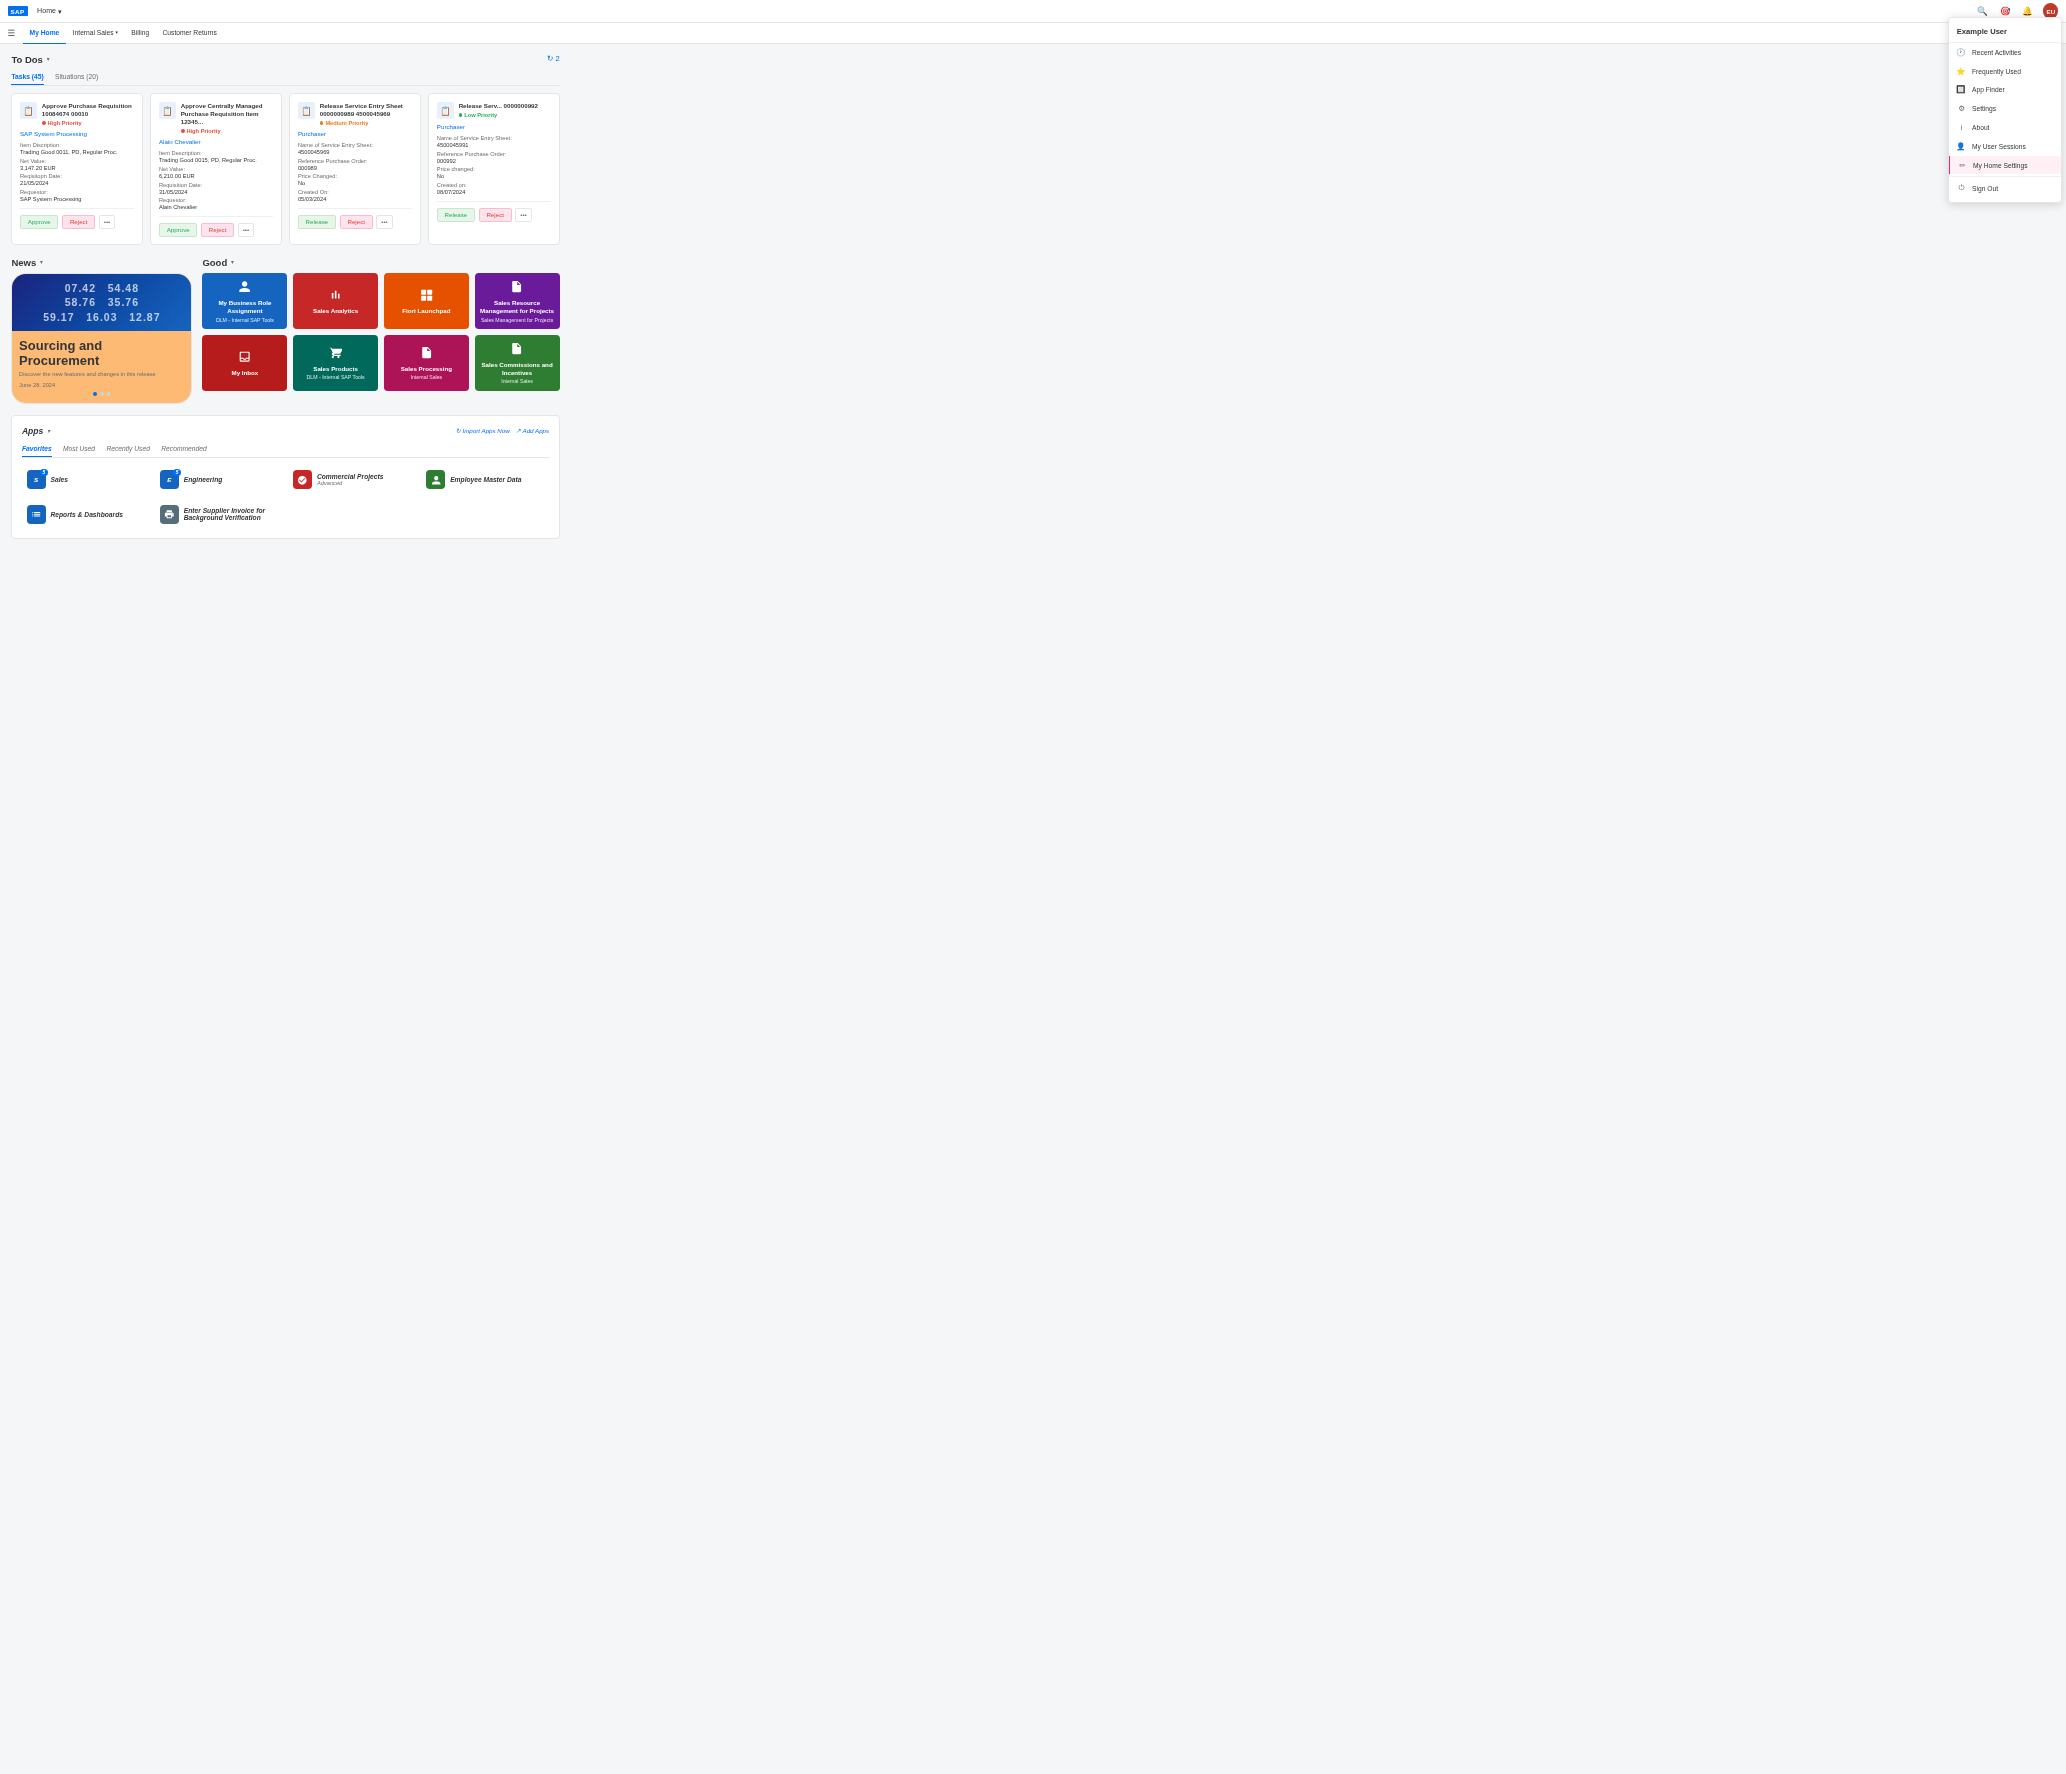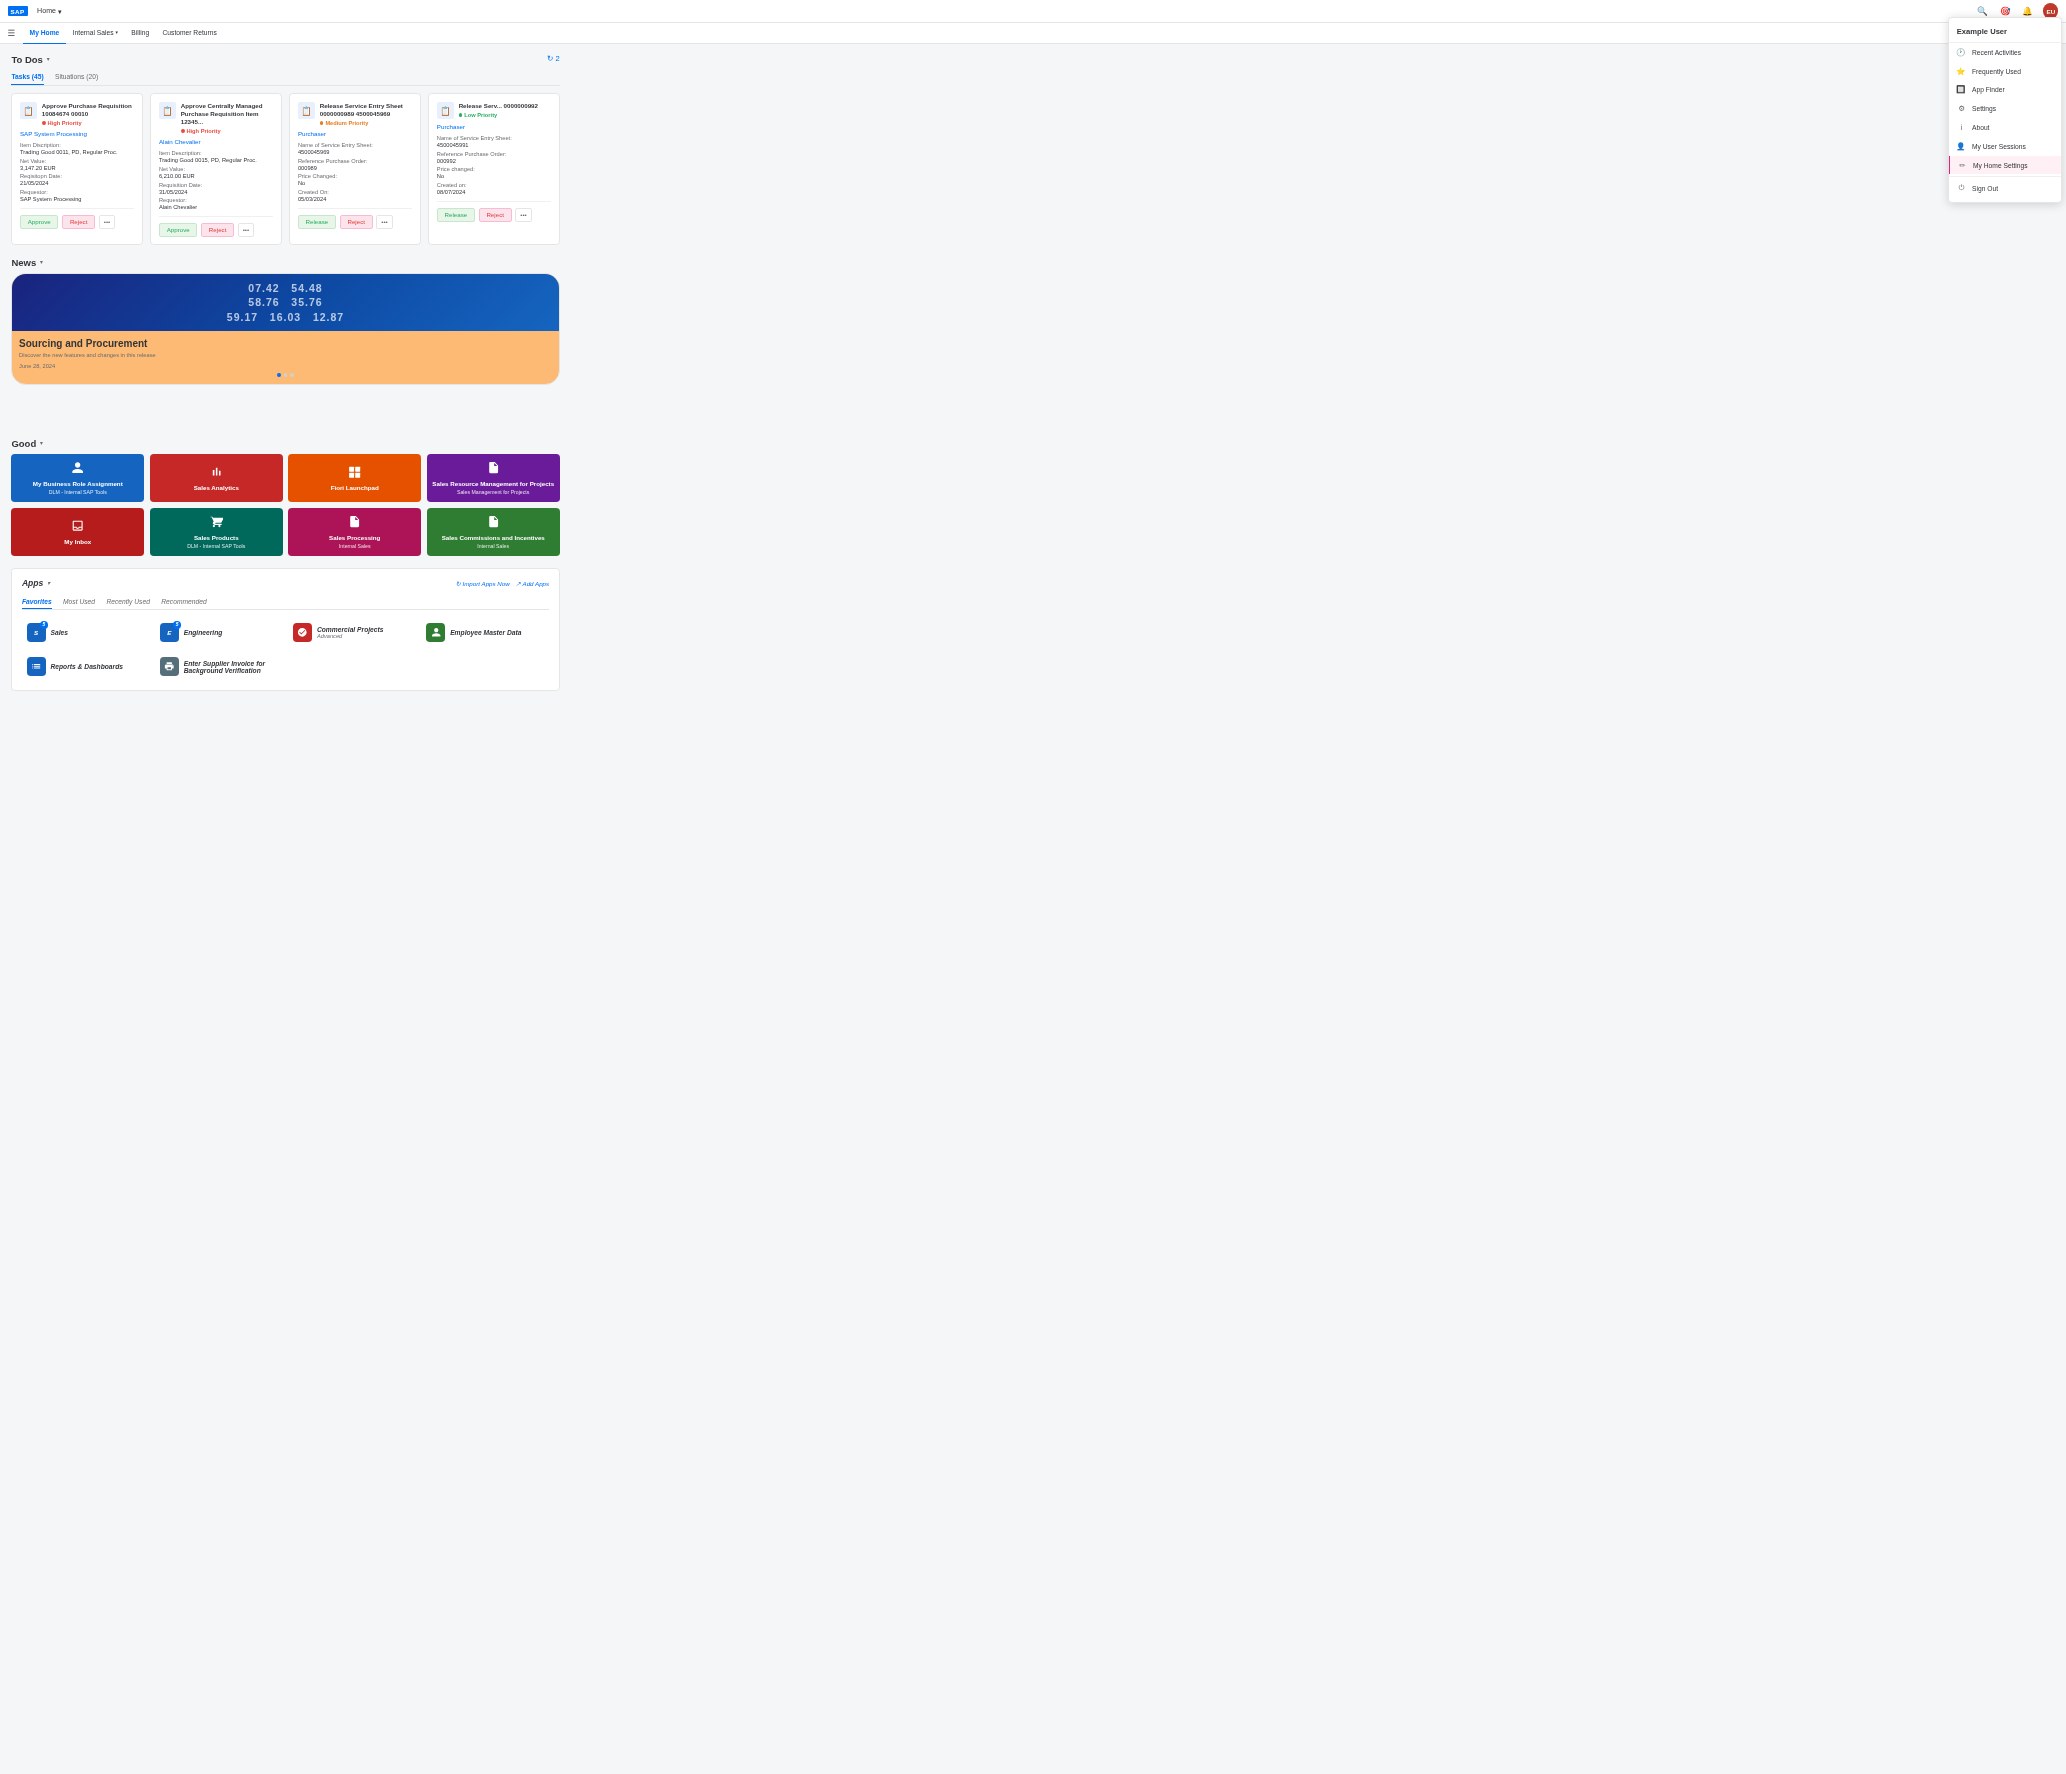--- a/index.html
+++ b/index.html
@@ -80,30 +80,30 @@
     .task-link { color: #0070f2; font-size: 6.2px; margin-bottom: 4.8px; cursor: pointer; }
     .task-field { font-size: 5.7px; color: #6a6d70; margin-bottom: 1px; }
     .task-value { font-size: 5.7px; color: #32363a; margin-bottom: 2.9px; }
     .task-actions { display: flex; align-items: center; gap: 3.8px; margin-top: 5.7px; padding-top: 5.7px; border-top: 0.5px solid #f0f0f0; }
     .btn-approve { background: #e8f5e9; color: #27ae60; border: 0.5px solid #c8e6c9; border-radius: 1.9px; padding: 2.4px 6.7px; font-size: 6.2px; cursor: pointer; font-weight: 500; }
     .btn-reject { background: #fce4ec; color: #e53935; border: 0.5px solid #f8bbd0; border-radius: 1.9px; padding: 2.4px 6.7px; font-size: 6.2px; cursor: pointer; font-weight: 500; }
     .btn-release { background: #e8f5e9; color: #27ae60; border: 0.5px solid #c8e6c9; border-radius: 1.9px; padding: 2.4px 6.7px; font-size: 6.2px; cursor: pointer; font-weight: 500; }
     .btn-more { background: none; border: 0.5px solid #e5e5e5; border-radius: 1.9px; padding: 2.4px 3.8px; font-size: 6.2px; cursor: pointer; color: #6a6d70; }
 
     
-    .lower-sections { display: flex; gap: 0; margin-top: 11.4px; margin-bottom: 11.4px; flex-direction: column; }
+    .lower-sections { display: flex; gap: 10px; margin-top: 11.4px; margin-bottom: 11.4px; }
 
     
     .news-section { flex: 0 0 181px; }
     .news-card { background: #fdba74; border: 0.5px solid #e5e5e5; border-radius: 15px; overflow: hidden; }
     .news-image { width: 100%; height: 57px; background: linear-gradient(135deg, #1a237e 0%, #0d47a1 50%, #1565c0 100%); position: relative; display: flex; align-items: center; justify-content: center; overflow: hidden; }
     .news-image-overlay { position: absolute; inset: 0; display: flex; align-items: center; justify-content: center; }
     .news-numbers { color: rgba(255,255,255,0.7); font-size: 10.5px; font-weight: 700; letter-spacing: 1px; text-align: center; line-height: 1.4; }
     .news-body { padding: 6.7px; }
-    .news-title { font-size: 10px; font-weight: 700; margin-bottom: 2.9px; }
+    .news-title { font-size: 13px; font-weight: 700; margin-bottom: 2.9px; }
     .news-desc { font-size: 5.7px; color: #6a6d70; margin-bottom: 4.8px; }
     .news-date { font-size: 5.7px; color: #6a6d70; }
     .news-dots { display: flex; gap: 2.9px; justify-content: center; margin-top: 4.8px; }
     .news-dot { width: 3.8px; height: 3.8px; border-radius: 50%; background: #0070f2; }
     .news-dot.inactive { background: #d0d0d0; }
 
     
     .pages-section { flex: 1; }
     .pages-grid { display: grid; grid-template-columns: repeat(4, 1fr); gap: 5.7px; }
     .page-tile {

